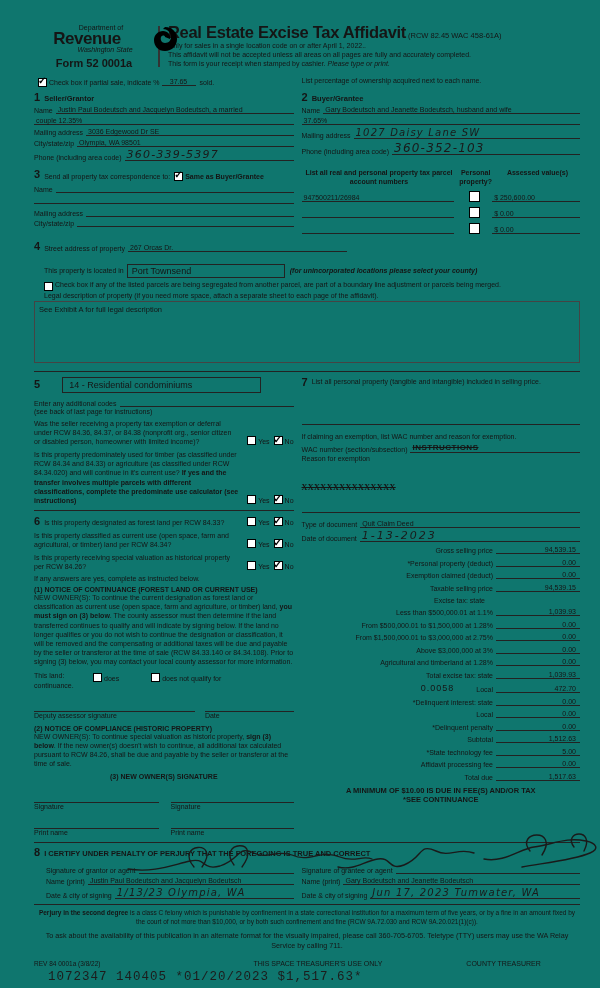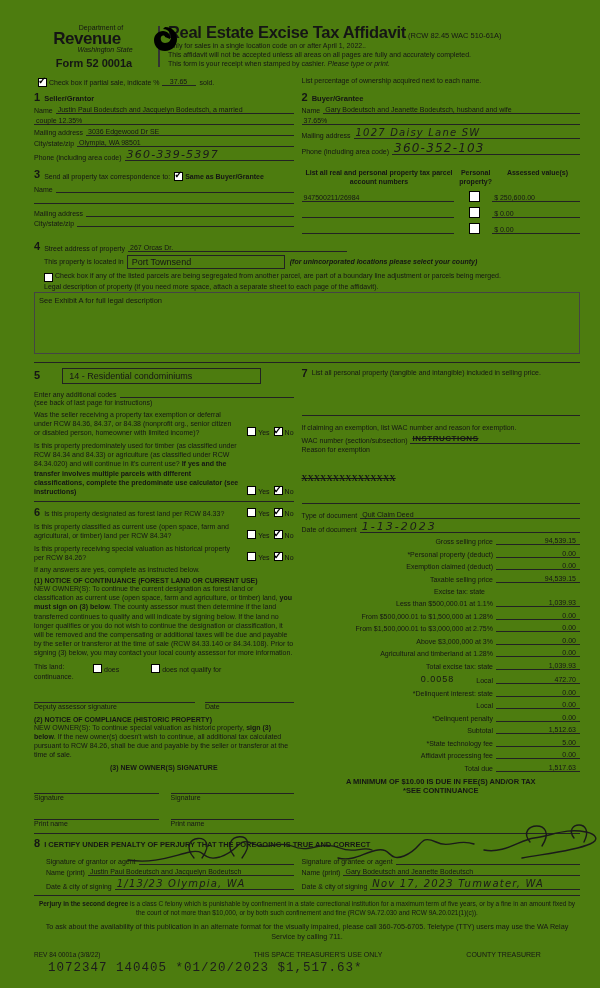--- a/index.html
+++ b/index.html
@@ -1,16 +1,16 @@
 <!DOCTYPE html>
 <html><head>
 <meta charset="utf-8">
 <style>
   html,body{margin:0;padding:0;background:#e8e8e8;}
-  .page{width:600px;height:988px;background:#4d7c0f;position:relative;margin:0 auto;
+  .page{width:600px;height:988px;background:#0f766e;position:relative;margin:0 auto;
         font-family:"Liberation Sans",sans-serif;font-size:7px;color:#151515;
         overflow:hidden;box-shadow:0 0 4px rgba(0,0,0,.4);}
   .inner{position:absolute;left:34px;right:20px;top:24px;}
   .b{font-weight:bold;}
   .i{font-style:italic;}
   .bi{font-weight:bold;font-style:italic;}
   .row{display:flex;}
   .grow{flex:1;}
   .ul{border-bottom:1px solid #222;}
   .hw{font-family:"DejaVu Sans",sans-serif;font-style:italic;letter-spacing:1.2px;color:#1a1a1a;}
@@ -85,21 +85,21 @@
           <path d="M13 1 C 21 1 25 7 25 13 C 25 20 20 25 13 25 C 6 25 2 20 2 14 C 2 9 6 5 11 5 C 16 5 19 9 18 13 L 13 11 C 13 9 10 9 9 11 C 8 14 10 17 13 17 C 17 17 19 14 19 11 C 19 6 15 3 11 3 Z" fill="#000"></path>
         </svg>
       </span>
       <div class="wa">Washington State</div>
       <div class="formno">Form 52 0001a</div>
     </div>
     <div class="vbar"></div>
     <div class="titleblock">
       <div>
         <span class="title">Real Estate Excise Tax Affidavit</span>
-        <span class="titleref">(RCW 82.45 WAC 510-61A)</span>
+        <span class="titleref">(RCW 82.45 WAC 458-61A)</span>
       </div>
       <div class="hline">Only for sales in a single location code on or after April 1, 2022..</div>
       <div class="hline">This affidavit will not be accepted unless all areas on all pages are fully and accurately completed.</div>
       <div class="hline"><span>This form is your receipt when stamped by cashier. </span><span class="i">Please type or print.</span></div>
     </div>
   </div>
 
   <div class="row" style="margin-bottom:6px;">
     <div style="width:49%;display:flex;align-items:flex-end;">
       <span class="cb ck"></span>
@@ -203,21 +203,21 @@
     </div>
   </div>
 
   <div style="margin-top:7px;">
     <div class="fline" style="margin:0;">
       <span class="secnum">4</span>
       <span class="lbl">Street address of property</span>
       <span class="val" style="max-width:215px;">267 Orcas Dr.</span>
       <span class="grow"></span>
     </div>
-    <div style="display:flex;align-items:center;margin-top:3px;">
+    <div style="display:flex;align-items:center;margin-top:12px;">
       <span style="margin-left:10px;margin-right:3px;">This property is located in</span>
       <span class="inputbox" style="width:148px;">Port Townsend</span>
       <span class="bi" style="margin-left:5px;">(for unincorporated locations please select your county)</span>
     </div>
     <div style="display:flex;align-items:flex-start;margin-top:3px;">
       <span class="cb" style="margin-left:10px;"></span>
       <span>Check box if any of the listed parcels are being segregated from another parcel, are part of a boundary line adjustment or parcels being merged.</span>
     </div>
     <div style="margin-left:10px;margin-top:2px;">Legal description of property (if you need more space, attach a separate sheet to each page of the affidavit).</div>
     <div class="legalbox">See Exhibit A for full legal description</div>
@@ -459,21 +459,21 @@
         <div class="fline">
               <span class="lbl">Signature of grantee or agent</span>
               <span class="val" style="height:9px;"></span>
             </div>
         <div class="fline">
               <span class="lbl">Name (print)</span>
               <span class="val">Gary Bodeutsch and Jeanette Bodeutsch</span>
             </div>
         <div class="fline">
               <span class="lbl">Date &amp; city of signing</span>
-              <span class="val hw" style="font-size:10px;line-height:1;">Nov 17, 2023  Tumwater, WA</span>
+              <span class="val hw" style="font-size:10px;line-height:1;">Jun 17, 2023  Tumwater, WA</span>
             </div>
       </div>
     </div>
   </div>
 
   <div class="hr2" style="margin-top:5px;"></div>
 
   <div class="small" style="text-align:center;line-height:1.35;">
     <span class="b">Perjury in the second degree</span><span> is a class C felony which is punishable by confinement in a state correctional institution for a maximum term of five years, or by a fine in an amount fixed by the court of not more than $10,000, or by both such confinement and fine (RCW 9A.72.030 and RCW 9A.20.021(1)(c)).</span>
   </div>

